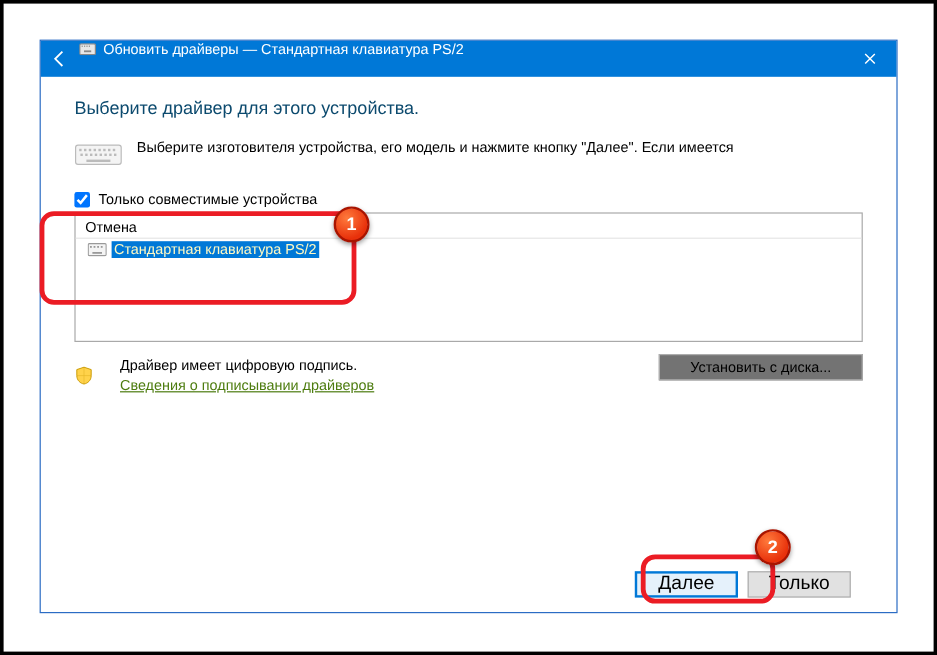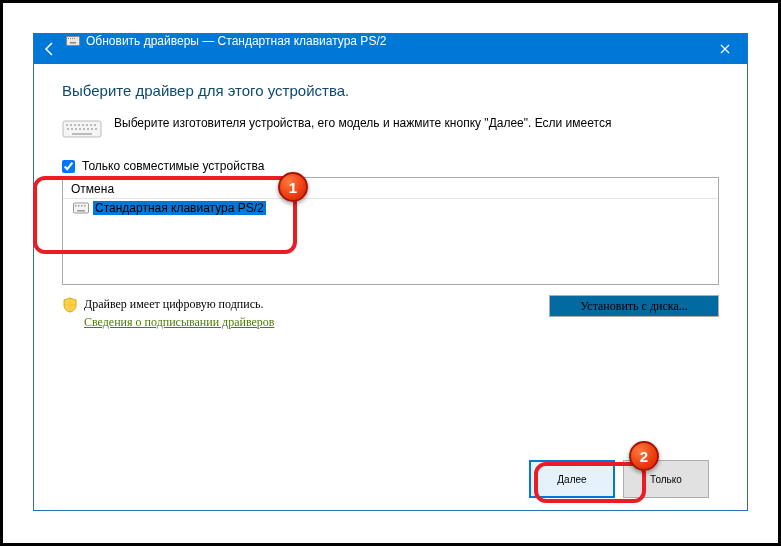--- a/index.html
+++ b/index.html
@@ -96,68 +96,67 @@
     border-bottom: 1px solid #e5e5e5;
   }
   .list-item {
     display: flex;
     align-items: center;
     gap: 4px;
     padding: 2px 10px;
   }
   .list-item.selected .item-text {
     background: #0078d7;
-    color: #000000;
+    color: #fef9c3;
     padding: 0 2px;
   }
   .item-icon {
     width: 16px; height: 12px;
   }
   .sig-row {
     display: flex;
-    align-items: flex-start;
-    gap: 6px;
+    align-items: center;
+    gap: 22px;
     position: relative;
-    font-family: Liberation Serif, serif;
   }
   .shield-icon {
     width: 16px; height: 16px;
     flex-shrink: 0;
   }
   .sig-text-col {
     display: flex;
     flex-direction: column;
     gap: 3px;
   }
   .link {
     color: #4d7c0f;
     text-decoration: underline;
     cursor: pointer;
   }
   .disk-btn {
     position: absolute;
     right: 0; top: -2px;
     width: 170px; height: 22px;
     border: 1px solid #adadad;
-    background: #0369a1;
+    background: #737373;
     font-size: 12px;
     font-family: inherit;
   }
   .footer {
     display: flex;
     justify-content: flex-end;
     gap: 8px;
     padding: 12px 10px 12px 0;
     margin-top: auto;
   }
   .btn {
-    width: 86px; height: 38px;
+    width: 86px; height: 22px;
     border: 1px solid #adadad;
     background: #e1e1e1;
-    font-size: 10px;
+    font-size: 16px;
     font-family: inherit;
     cursor: pointer;
   }
   .btn.default {
     border: 2px solid #0078d7;
     background: #e5f1fb;
   }
 
   
   .anno {

